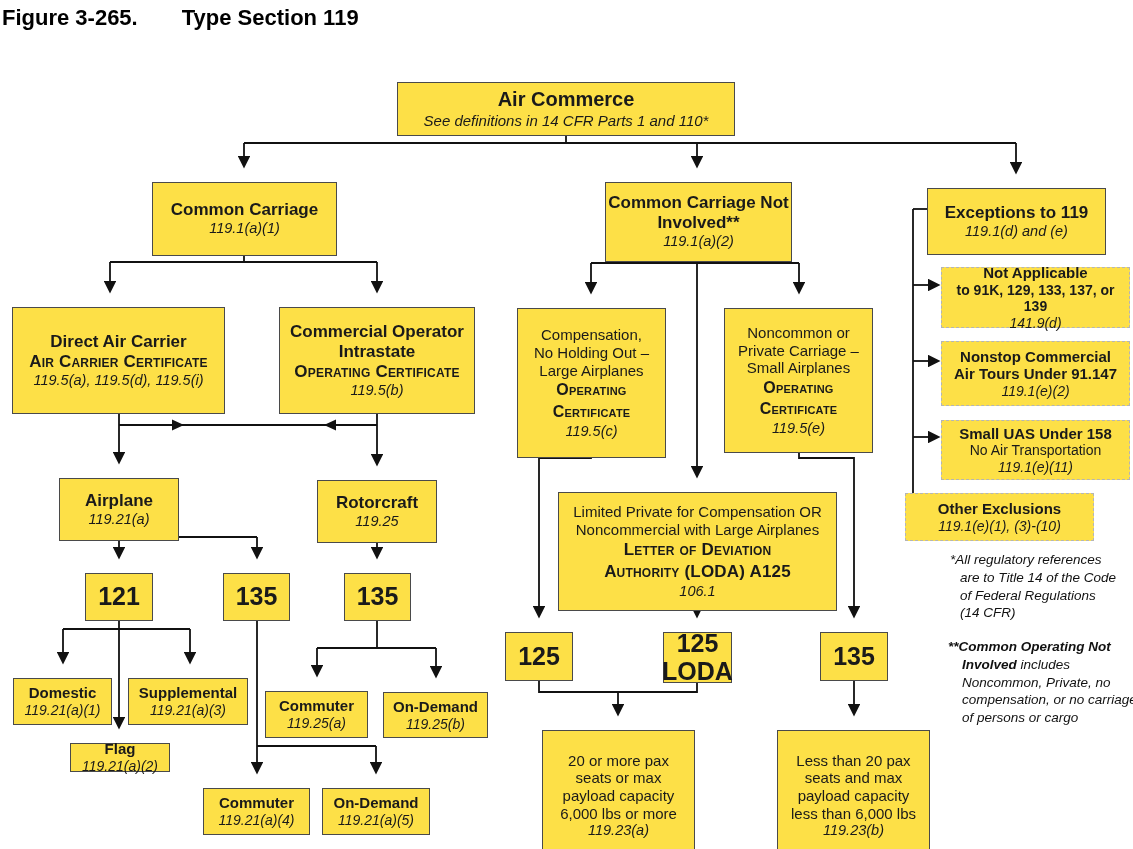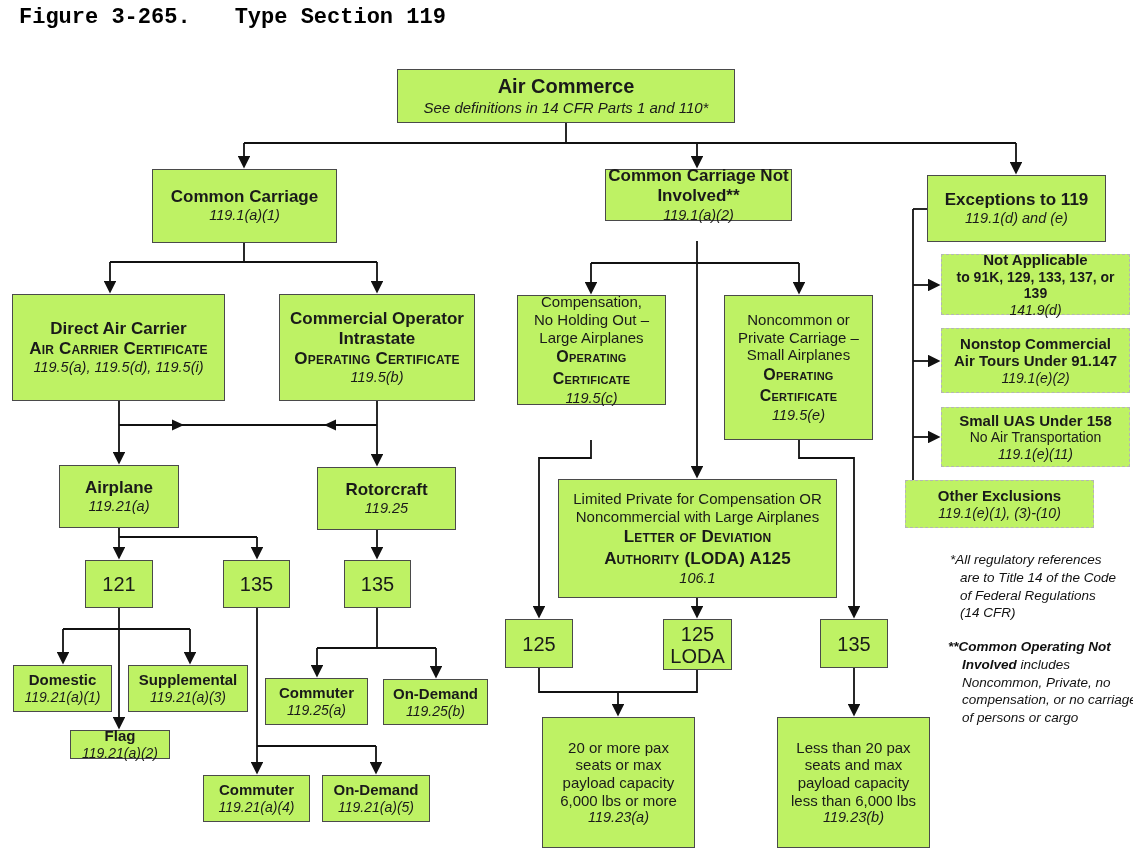--- a/index.html
+++ b/index.html
@@ -2,36 +2,36 @@
 <html><head>
 <meta charset="utf-8">
 <style>
   html,body{margin:0;padding:0;background:#ffffff;}
   #stage{
     position:relative;width:1133px;height:849px;background:#ffffff;
     font-family:"Liberation Sans",sans-serif;color:#1a1a1a;overflow:hidden;
   }
   #fig-title{
     position:absolute;left:2px;top:5px;white-space:nowrap;
-    font-family:Liberation Mono, monospace;font-weight:bold;font-size:22px;color:#000;margin-left:17px;
+    font-family:Liberation Sans, sans-serif;font-weight:bold;font-size:22px;color:#000;
   }
   #fig-title .gap{margin-left:44px;}
   svg.wires{position:absolute;left:0;top:0;width:1133px;height:849px;}
   .node{
-    position:absolute;box-sizing:border-box;background:#bef264;
+    position:absolute;box-sizing:border-box;background:#fde047;
     border:1.6px solid #4a4a4a;
     display:flex;flex-direction:column;align-items:center;justify-content:center;
-    text-align:center;line-height:1.18;padding:2px;
+    text-align:center;line-height:1.18;padding:2px;margin-top:13px;
   }
   .node.dashed{border:1.5px dashed #b5b5b5;}
   .t-main{font-weight:bold;font-size:17px;}
   .t-ref{font-style:italic;font-size:14.5px;}
   .t-cert{font-weight:bold;font-variant:small-caps;font-size:16px;letter-spacing:.2px;}
   .t-desc{font-size:15px;}
-  .t-num{font-weight:normal;font-size:20px;line-height:1.1;}
+  .t-num{font-weight:bold;font-size:25px;line-height:1.1;}
   .pre{white-space:pre-line;}
   .fs20{font-size:20px;}
   .fs15{font-size:15px;}
   .fs14{font-size:14px;}
   .fs13{font-size:14px;text-align:center;}
   .cert-lg{font-size:17px;}
   .note{
     position:absolute;font-style:italic;font-size:13.5px;line-height:1.32;
     padding-left:10px;text-indent:-10px;color:#111;
   }
@@ -115,21 +115,21 @@
   <div class="node" style="left:397px;top:69px;width:338px;height:54px">
     <div class="t-main fs20">Air Commerce</div>
     <div class="t-ref fs15">See definitions in 14 CFR Parts 1 and 110*</div>
   </div>
 
   <div class="node" style="left:152px;top:169px;width:185px;height:74px">
     <div class="t-main">Common Carriage</div>
     <div class="t-ref">119.1(a)(1)</div>
   </div>
 
-  <div class="node" style="left:605px;top:169px;width:187px;height:52px">
+  <div class="node" style="left:605px;top:169px;width:187px;height:80px">
     <div class="t-main">Common Carriage Not Involved**</div>
     <div class="t-ref">119.1(a)(2)</div>
   </div>
 
   <div class="node" style="left:927px;top:175px;width:179px;height:67px">
     <div class="t-main">Exceptions to 119</div>
     <div class="t-ref">119.1(d) and (e)</div>
   </div>
 
   <div class="node" style="left:12px;top:294px;width:213px;height:107px">
@@ -137,21 +137,21 @@
     <div class="t-cert cert-lg">Air Carrier Certificate</div>
     <div class="t-ref">119.5(a), 119.5(d), 119.5(i)</div>
   </div>
 
   <div class="node" style="left:279px;top:294px;width:196px;height:107px">
     <div class="t-main">Commercial Operator Intrastate</div>
     <div class="t-cert cert-lg">Operating Certificate</div>
     <div class="t-ref">119.5(b)</div>
   </div>
 
-  <div class="node" style="left:517px;top:295px;width:149px;height:110px">
+  <div class="node" style="left:517px;top:295px;width:149px;height:150px">
     <div class="t-desc pre">Compensation,
 No Holding Out –
 Large Airplanes</div>
     <div class="t-cert pre" style="line-height:1.35">Operating
 Certificate</div>
     <div class="t-ref">119.5(c)</div>
   </div>
 
   <div class="node" style="left:724px;top:295px;width:149px;height:145px">
     <div class="t-desc pre">Noncommon or
@@ -160,21 +160,21 @@
     <div class="t-cert pre" style="line-height:1.35">Operating
 Certificate</div>
     <div class="t-ref">119.5(e)</div>
   </div>
 
   <div class="node" style="left:59px;top:465px;width:120px;height:63px">
     <div class="t-main">Airplane</div>
     <div class="t-ref">119.21(a)</div>
   </div>
 
-  <div class="node" style="left:317px;top:467px;width:139px;height:63px">
+  <div class="node" style="left:317px;top:467px;width:120px;height:63px">
     <div class="t-main">Rotorcraft</div>
     <div class="t-ref">119.25</div>
   </div>
 
   <div class="node" style="left:558px;top:479px;width:279px;height:119px">
     <div class="t-desc pre">Limited Private for Compensation OR
 Noncommercial with Large Airplanes</div>
     <div class="t-cert cert-lg pre" style="line-height:1.3">Letter of Deviation
 Authority (LODA) A125</div>
     <div class="t-ref">106.1</div>

